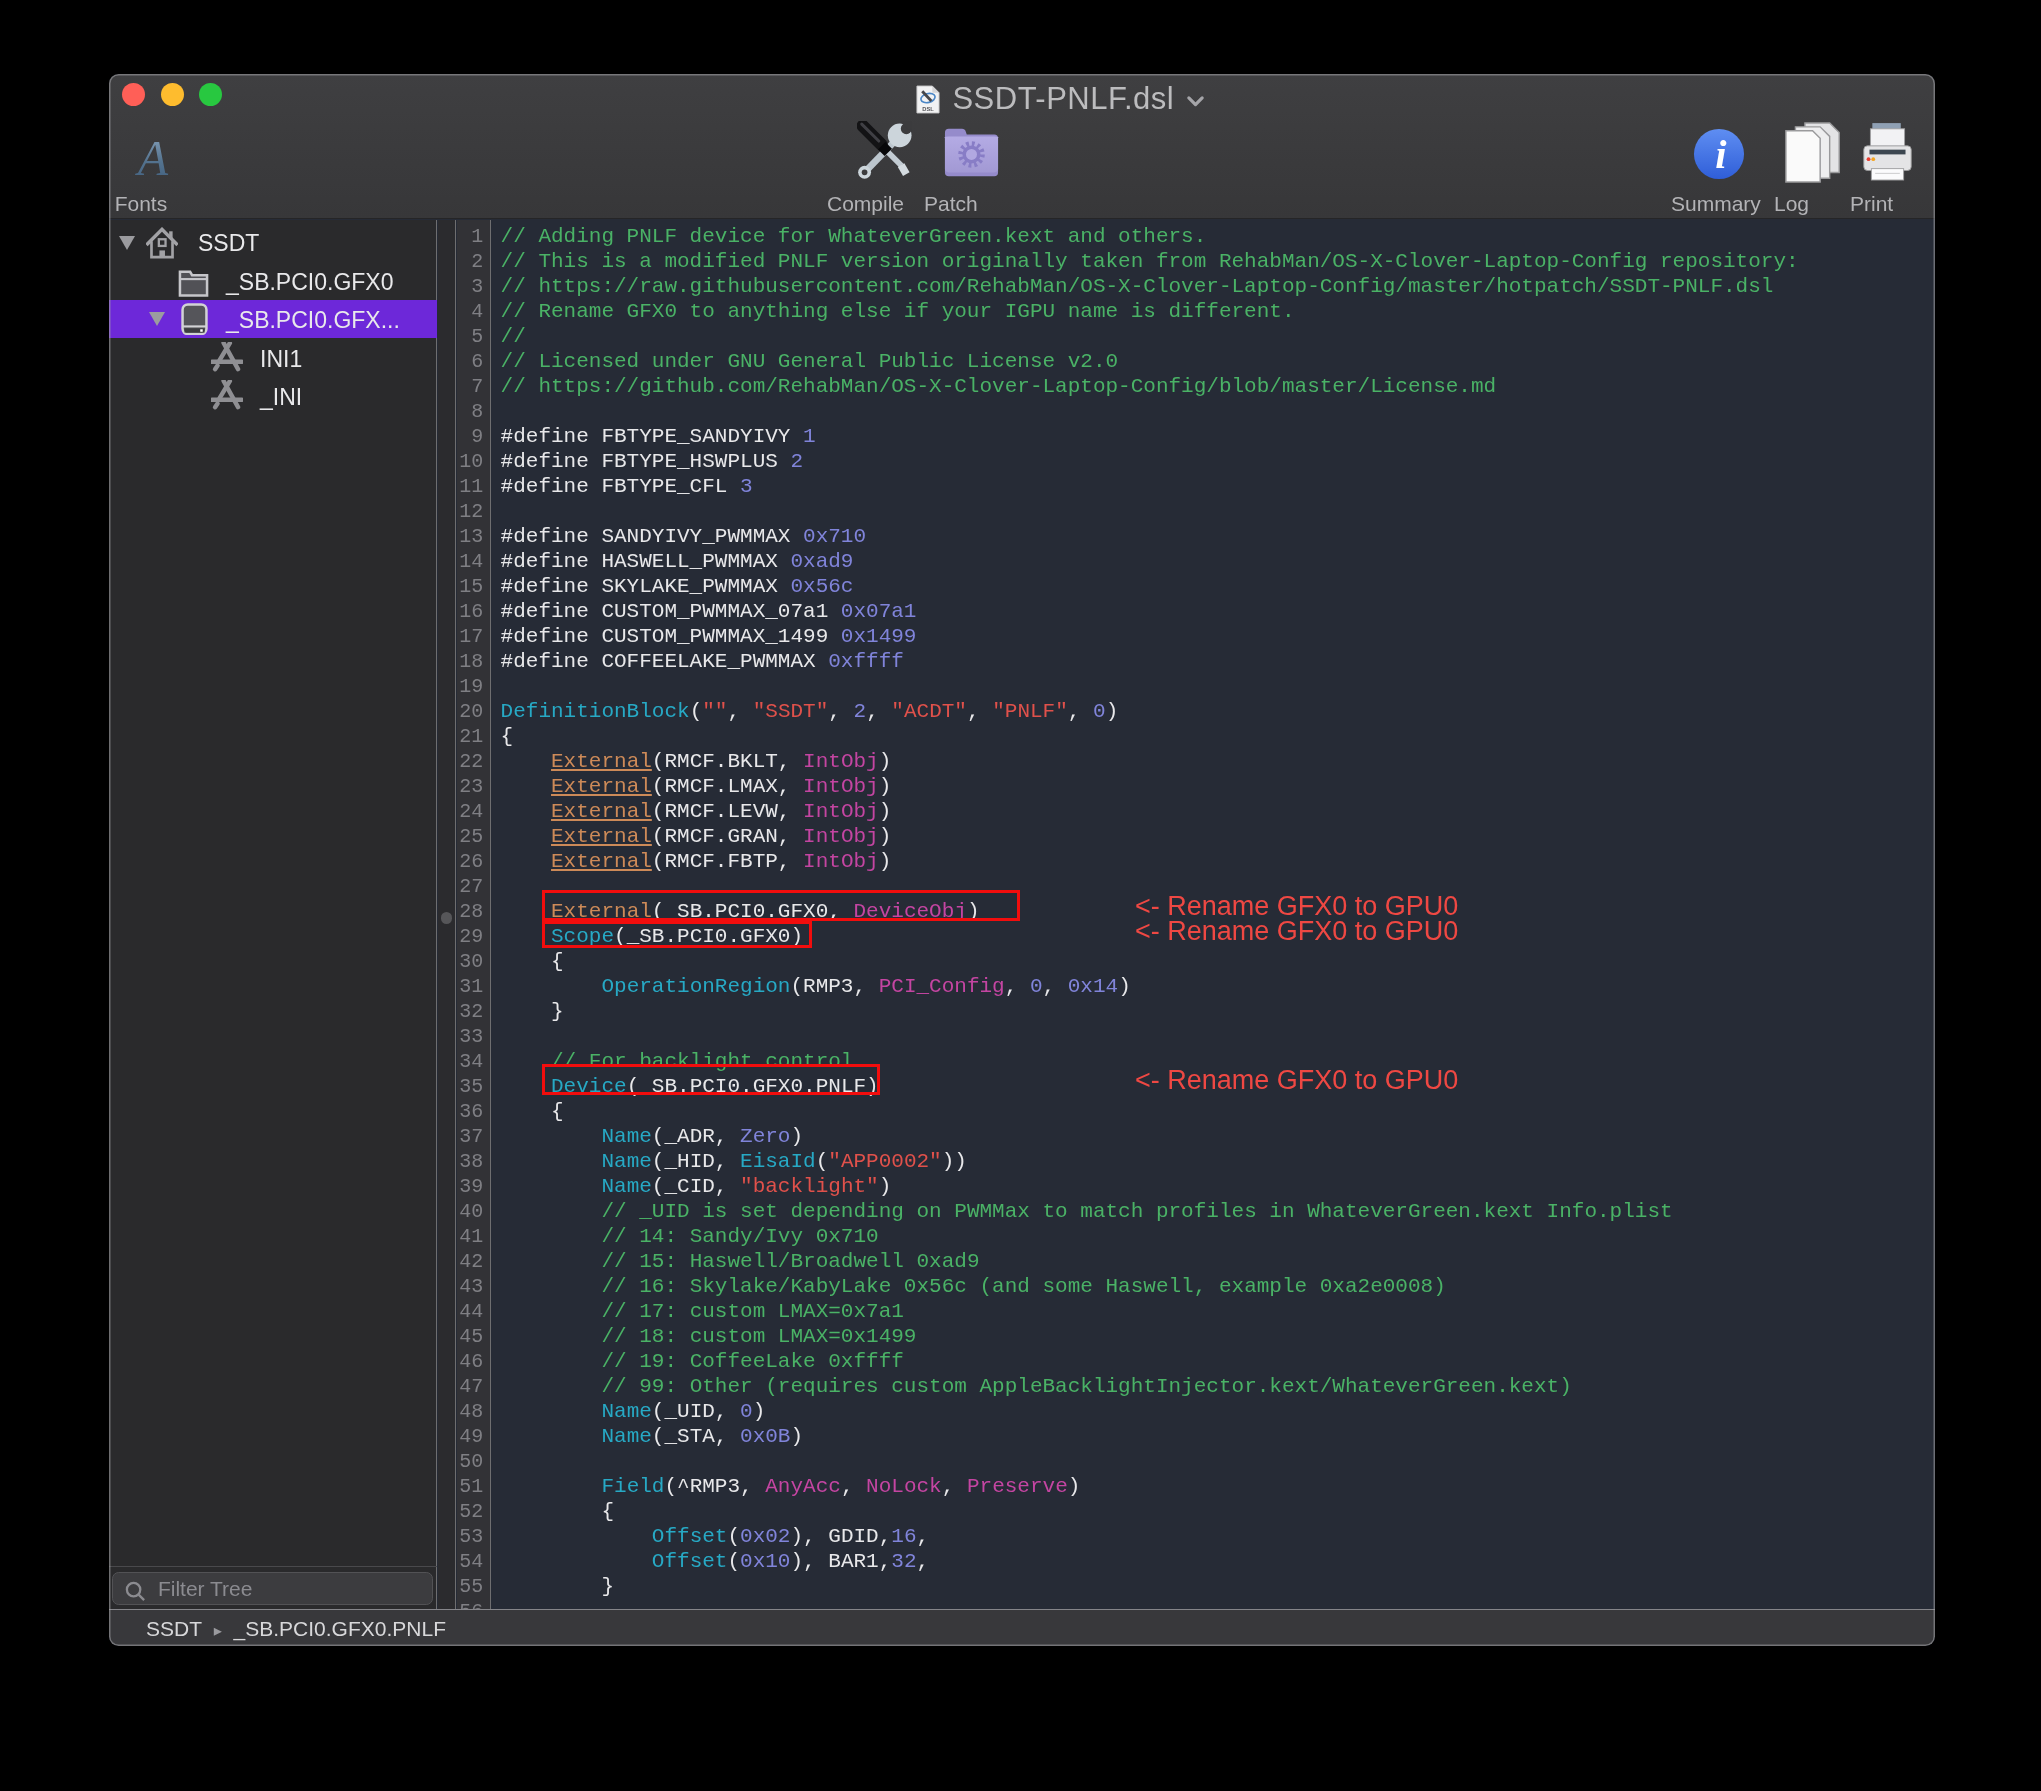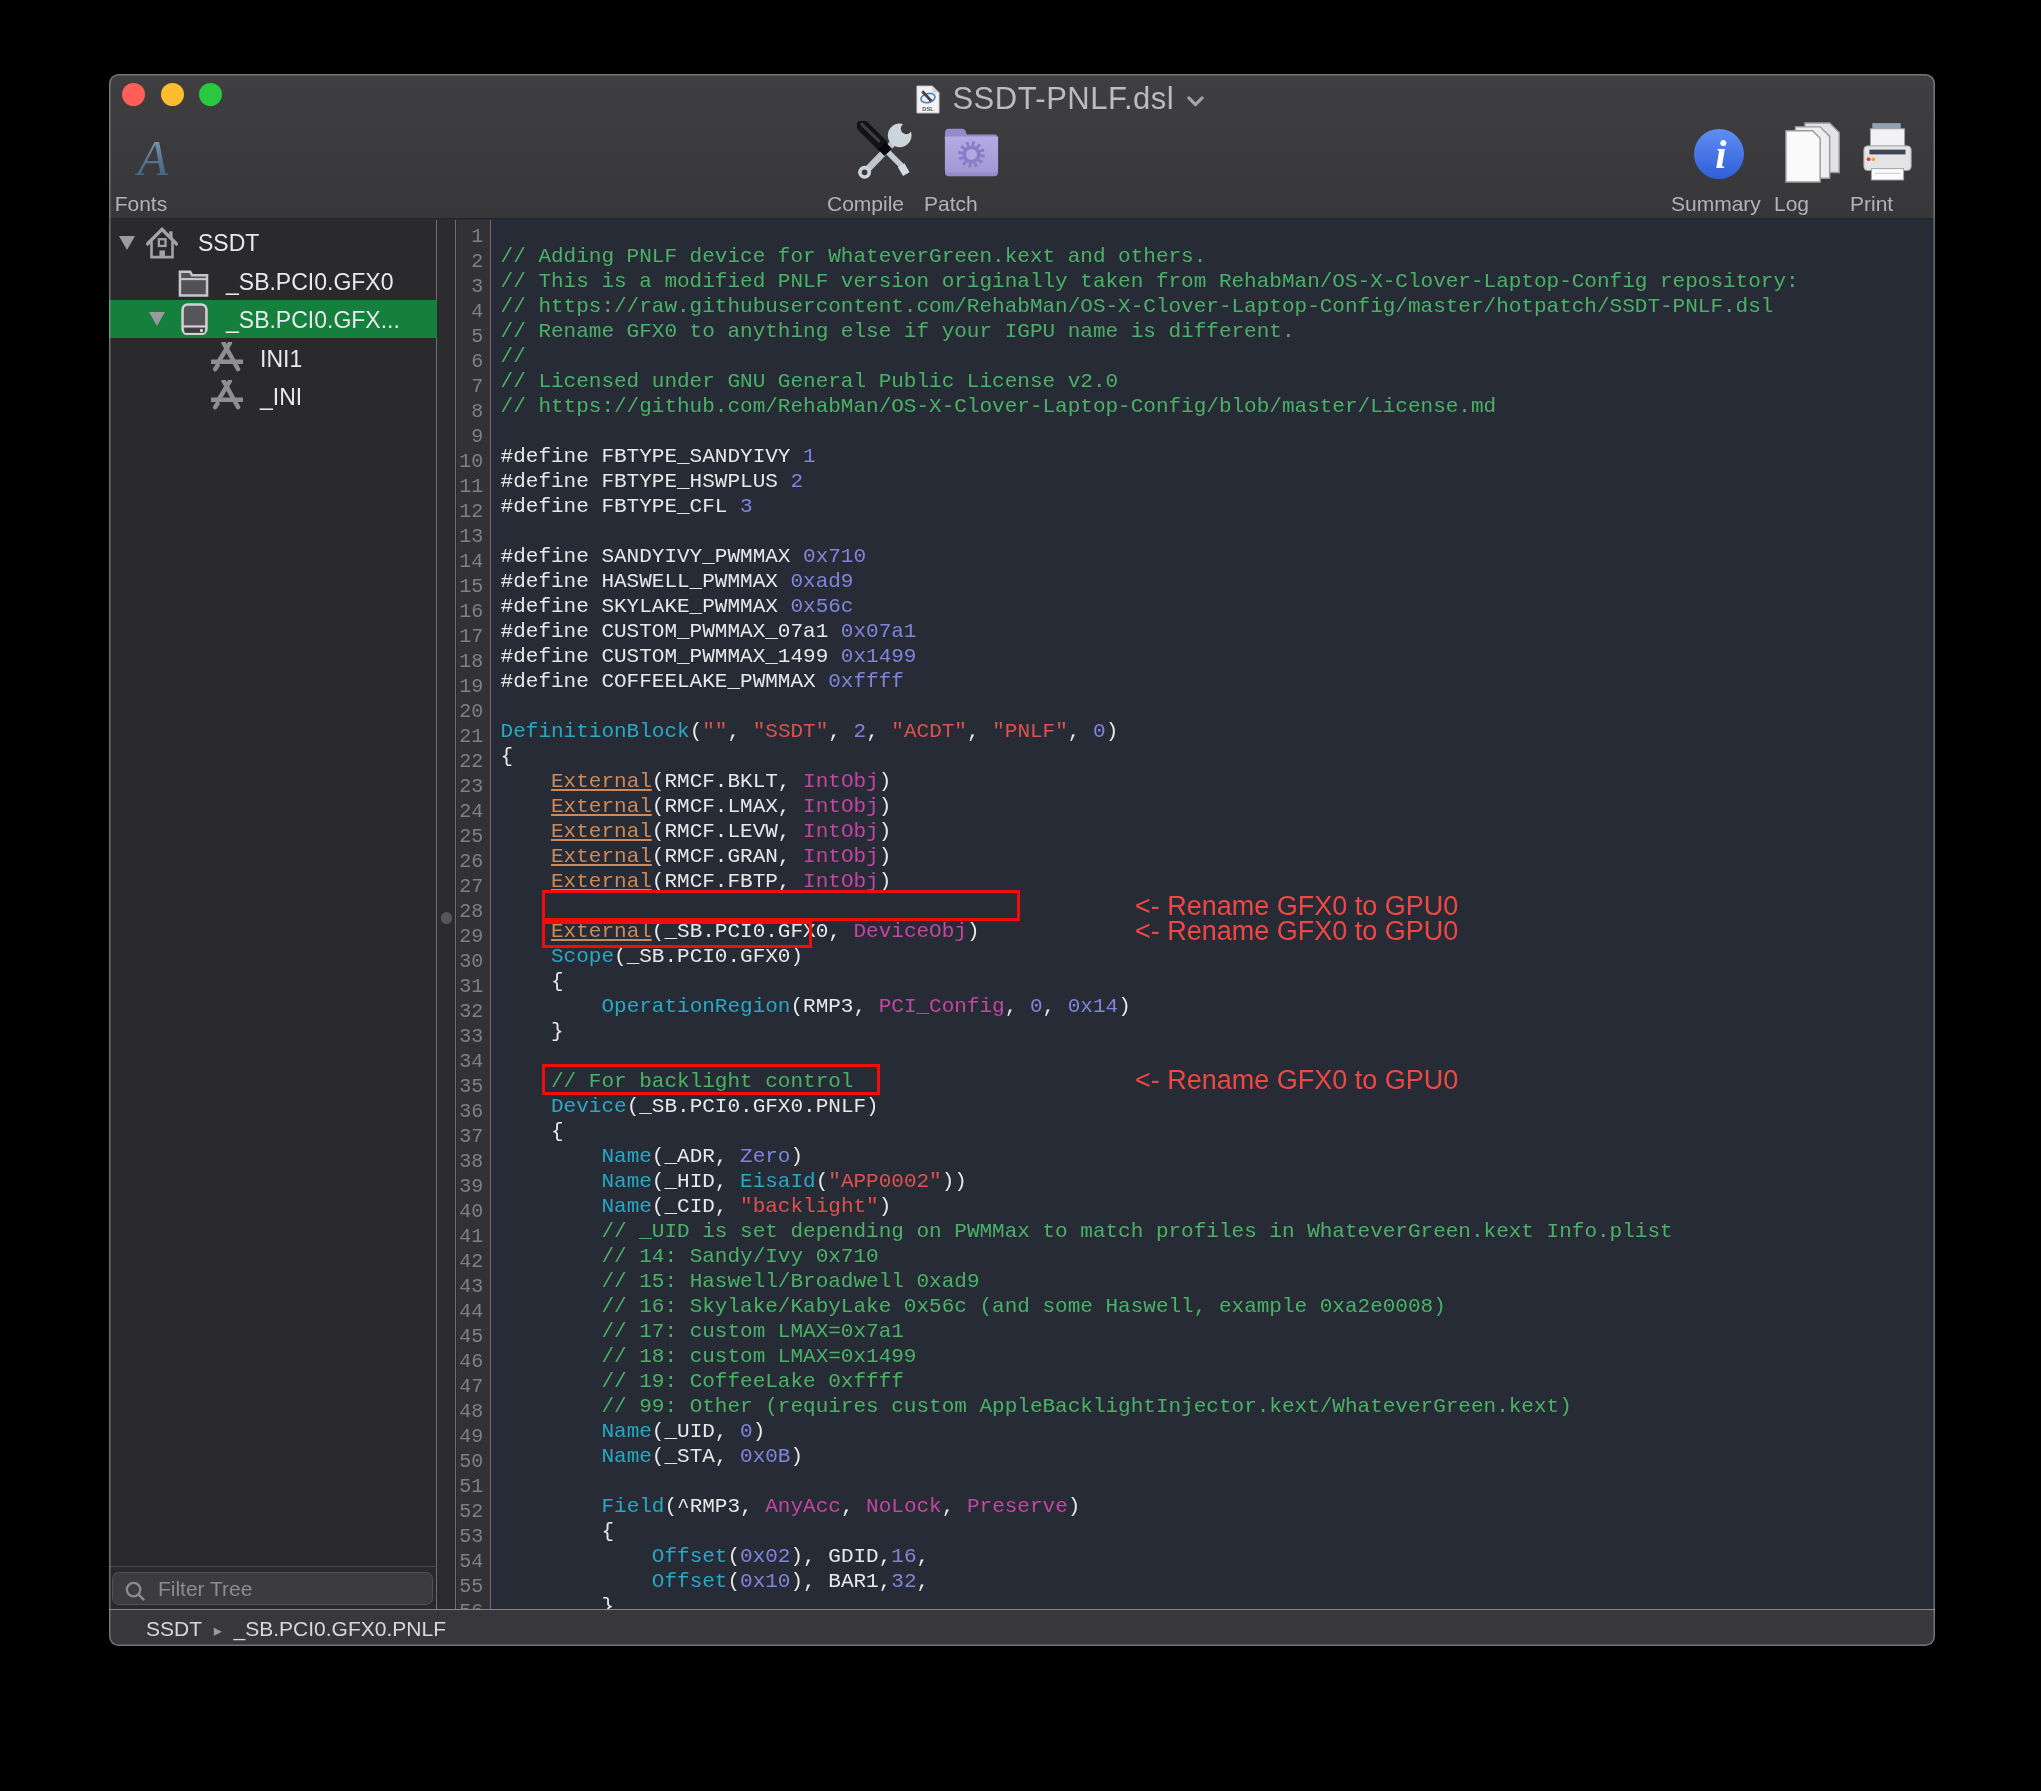--- a/index.html
+++ b/index.html
@@ -28,21 +28,21 @@
 #ffield span { position:absolute; left:45px; top:3.8px; }
 #strip { position:absolute; left:329px; top:0; width:18px; height:100%; background:#2b2b2e;
   border-right:1px solid #6e6e70; }
 #dot { position:absolute; left:2.9px; top:692px; width:11.5px; height:11.5px; border-radius:50%; background:#565659; }
 #gutter { position:absolute; left:348px; top:0; width:34px; height:100%; background:#323236;
   border-right:1px solid #6e6e70; }
 #gutter pre { position:absolute; top:3.8px; right:6.7px; text-align:right;
   font-family:"Liberation Mono", monospace; font-size:20px; line-height:25px; color:#7f7f84; }
 #codearea { position:absolute; left:383px; top:0; width:1442px; height:100%; background:#262b36; }
 #codearea pre { position:absolute; left:8.6px; top:3.8px; font-family:"Liberation Mono", monospace;
-  font-size:21px; line-height:25px; color:#e8e8ea;margin-top:20px; }
+  font-size:21px; line-height:25px; color:#e8e8ea; }
 i { font-style:normal; }
 .g { color:#4ab266; } .t { color:#27a9c5; } .o { color:#cd8a58;text-decoration:underline; }
 .m { color:#c445a2; } .p { color:#8084da; } .r { color:#e0514b; }
 .redbox { position:absolute; border:3.8px solid #f20d0d; }
 .ann { position:absolute; left:643px; color:#ef4843; font-size:27px; line-height:27px; white-space:pre; }
 #status { position:absolute; left:0; top:1535px; width:100%; height:37px; background:#38383b;
   border-top:1.9px solid #85858a; }
 #status .txt { position:absolute; left:37px; top:6.7px; font-size:21px; color:#d8d8da; }
 #status .sep { color:#9a9a9e; font-size:16.3px; }
 </style></head>
@@ -167,21 +167,21 @@
       </svg>
       <span class="txt" style="left:89px">SSDT</span>
     </div>
     <div class="trow" style="top:42px">
       <svg style="position:absolute;left:69px;top:3.8px" width="31" height="32" viewBox="0 0 32 33">
         <path d="M2,6 h10.5 l2,3.5 h15.5 v21 h-28 z" fill="#515156" stroke="#c6c6ca" stroke-width="2.6"></path>
         <path d="M2,13.5 h28" stroke="#c6c6ca" stroke-width="2.2"></path>
       </svg>
       <span class="txt" style="left:117px">_SB.PCI0.GFX0</span>
     </div>
-    <div class="trow" style="top:80px;background:#15803d">
+    <div class="trow" style="top:80px;background:#6d28d9">
       <div class="disc" style="left:40px;top:12.4px"></div>
       <svg style="position:absolute;left:72px;top:2.9px" width="27" height="32.5" viewBox="0 0 28 34">
         <rect x="1.5" y="1.5" width="25" height="31" rx="5.5" fill="#55555a" stroke="#d2d2d5" stroke-width="2.6"></rect>
         <path d="M2,24.5 h24" stroke="#d2d2d5" stroke-width="2.2"></path>
         <rect x="3.5" y="26.5" width="21" height="4.5" fill="#3c3c40"></rect>
         <rect x="20" y="27.5" width="2.6" height="2.6" fill="#ffffff"></rect>
       </svg>
       <span class="txt" style="left:117px">_SB.PCI0.GFX...</span>
     </div>
     <div class="trow" style="top:119px">

